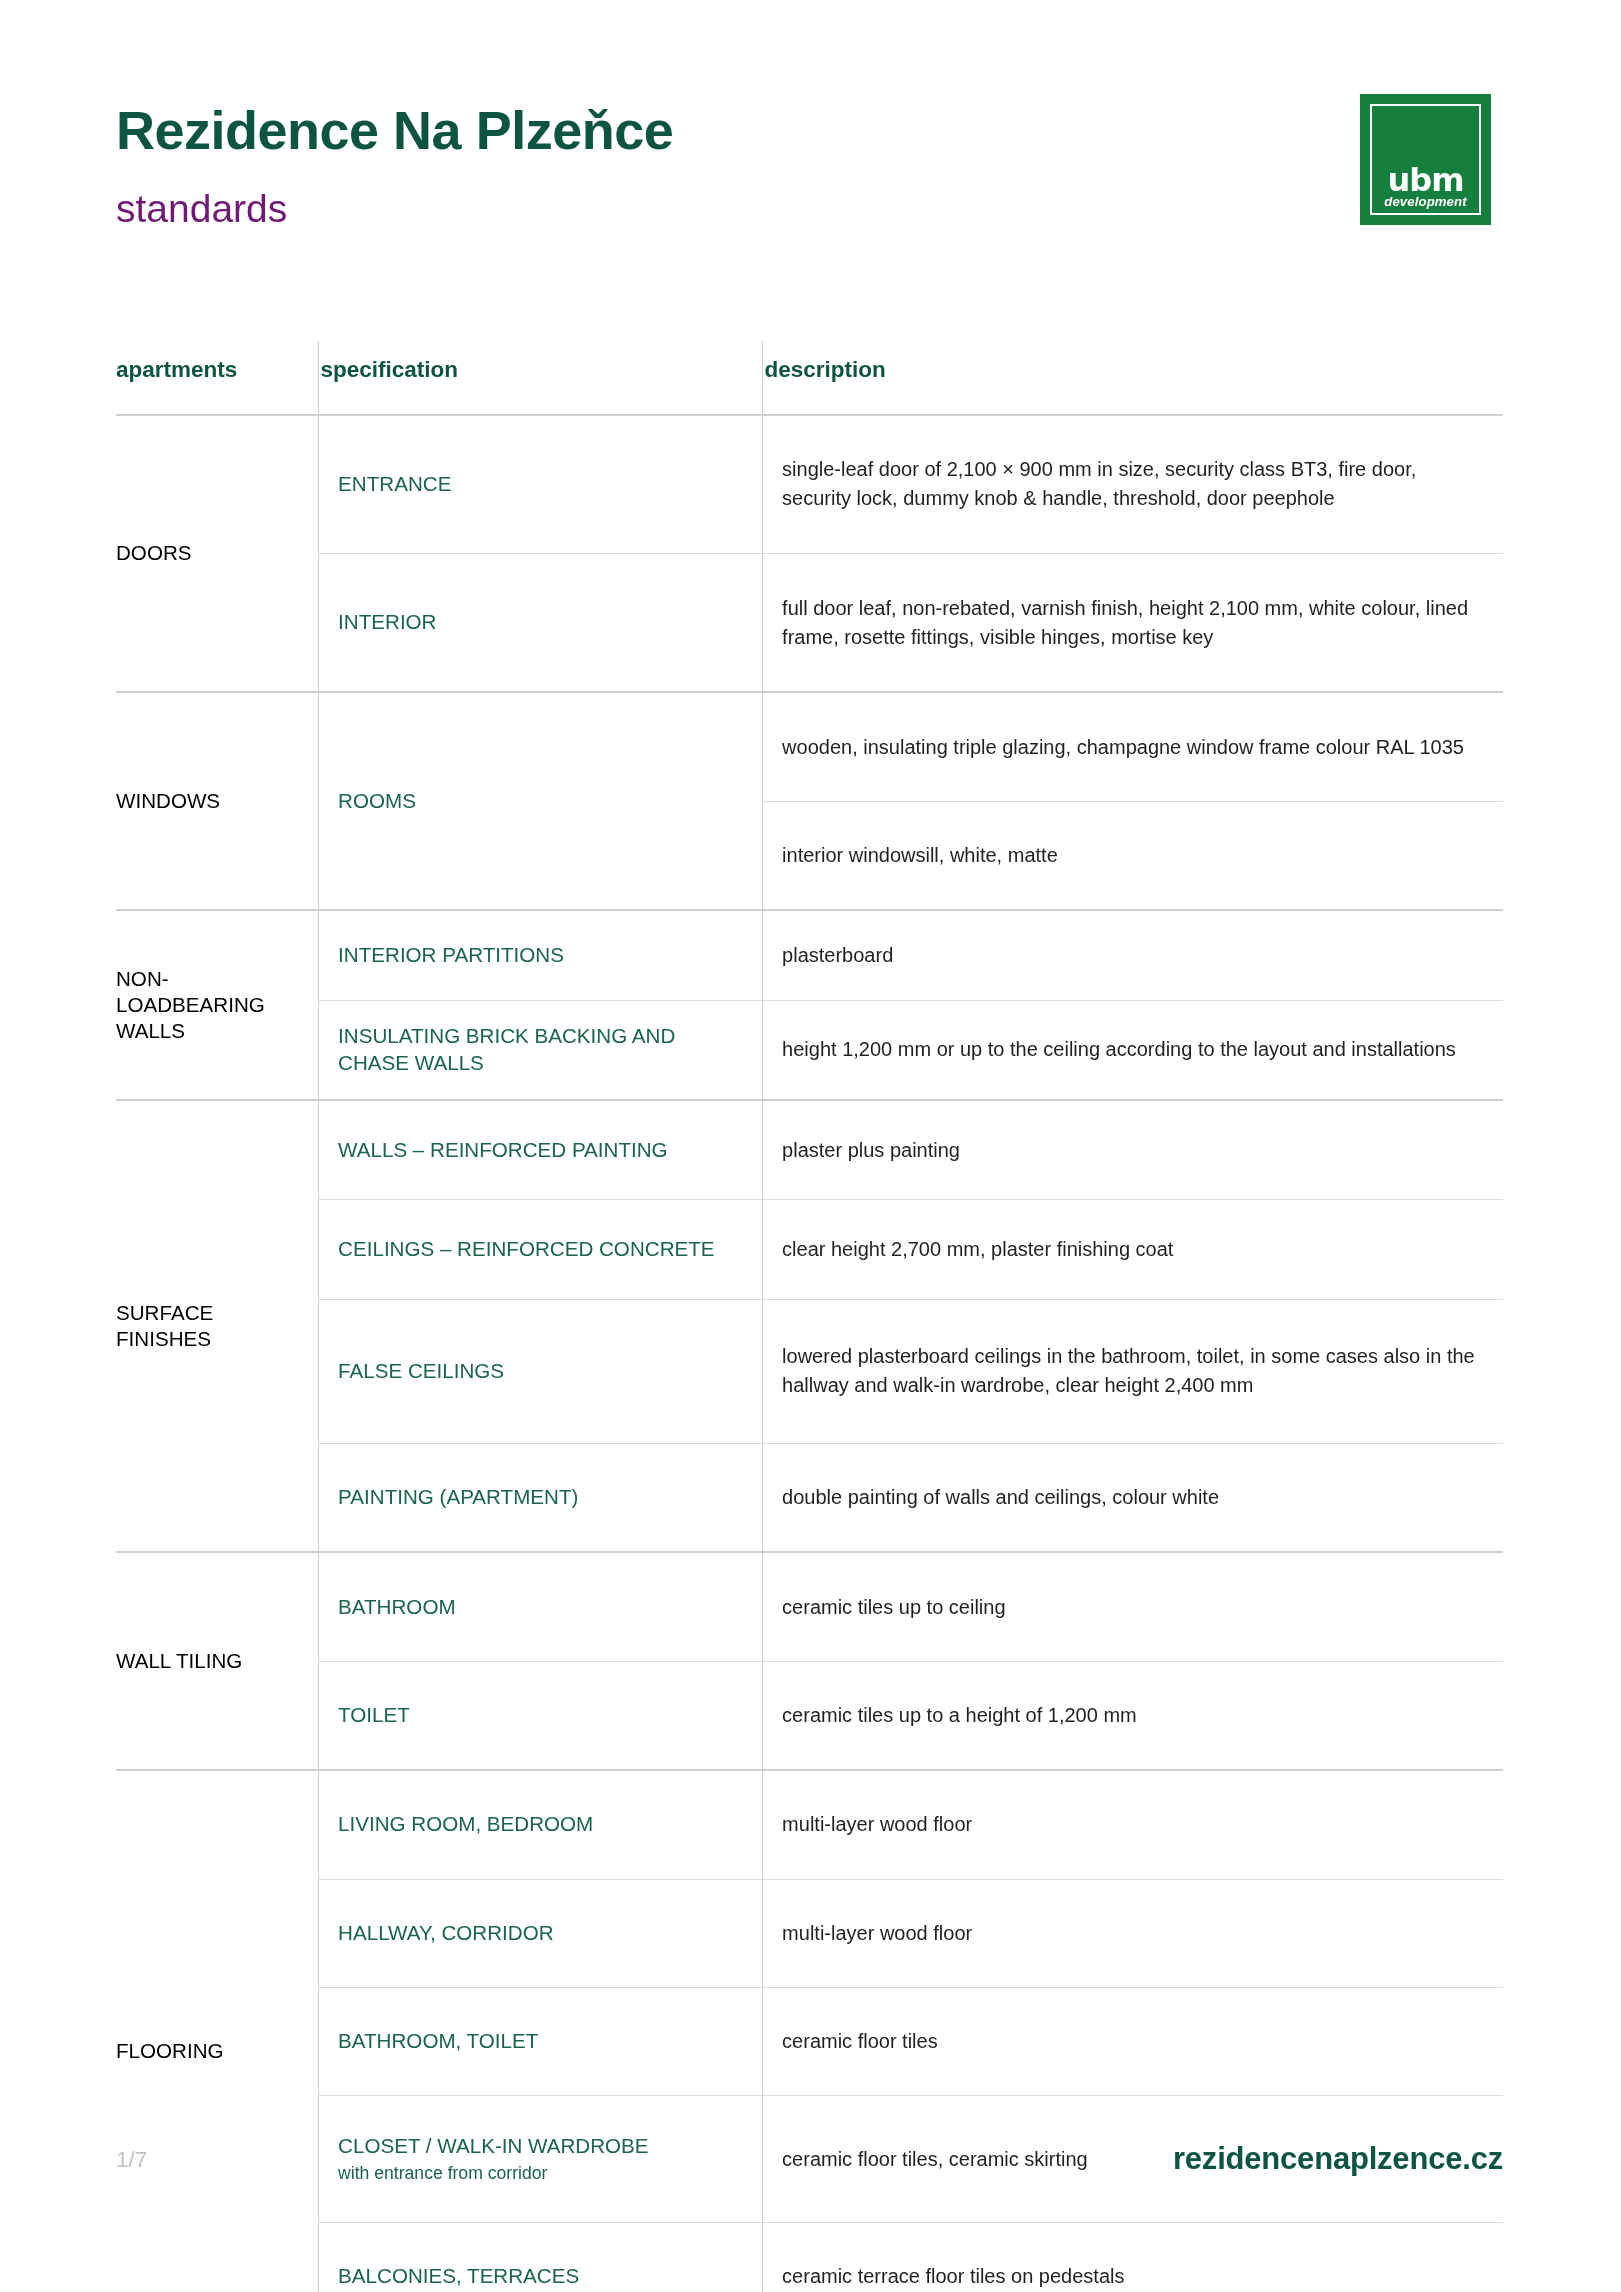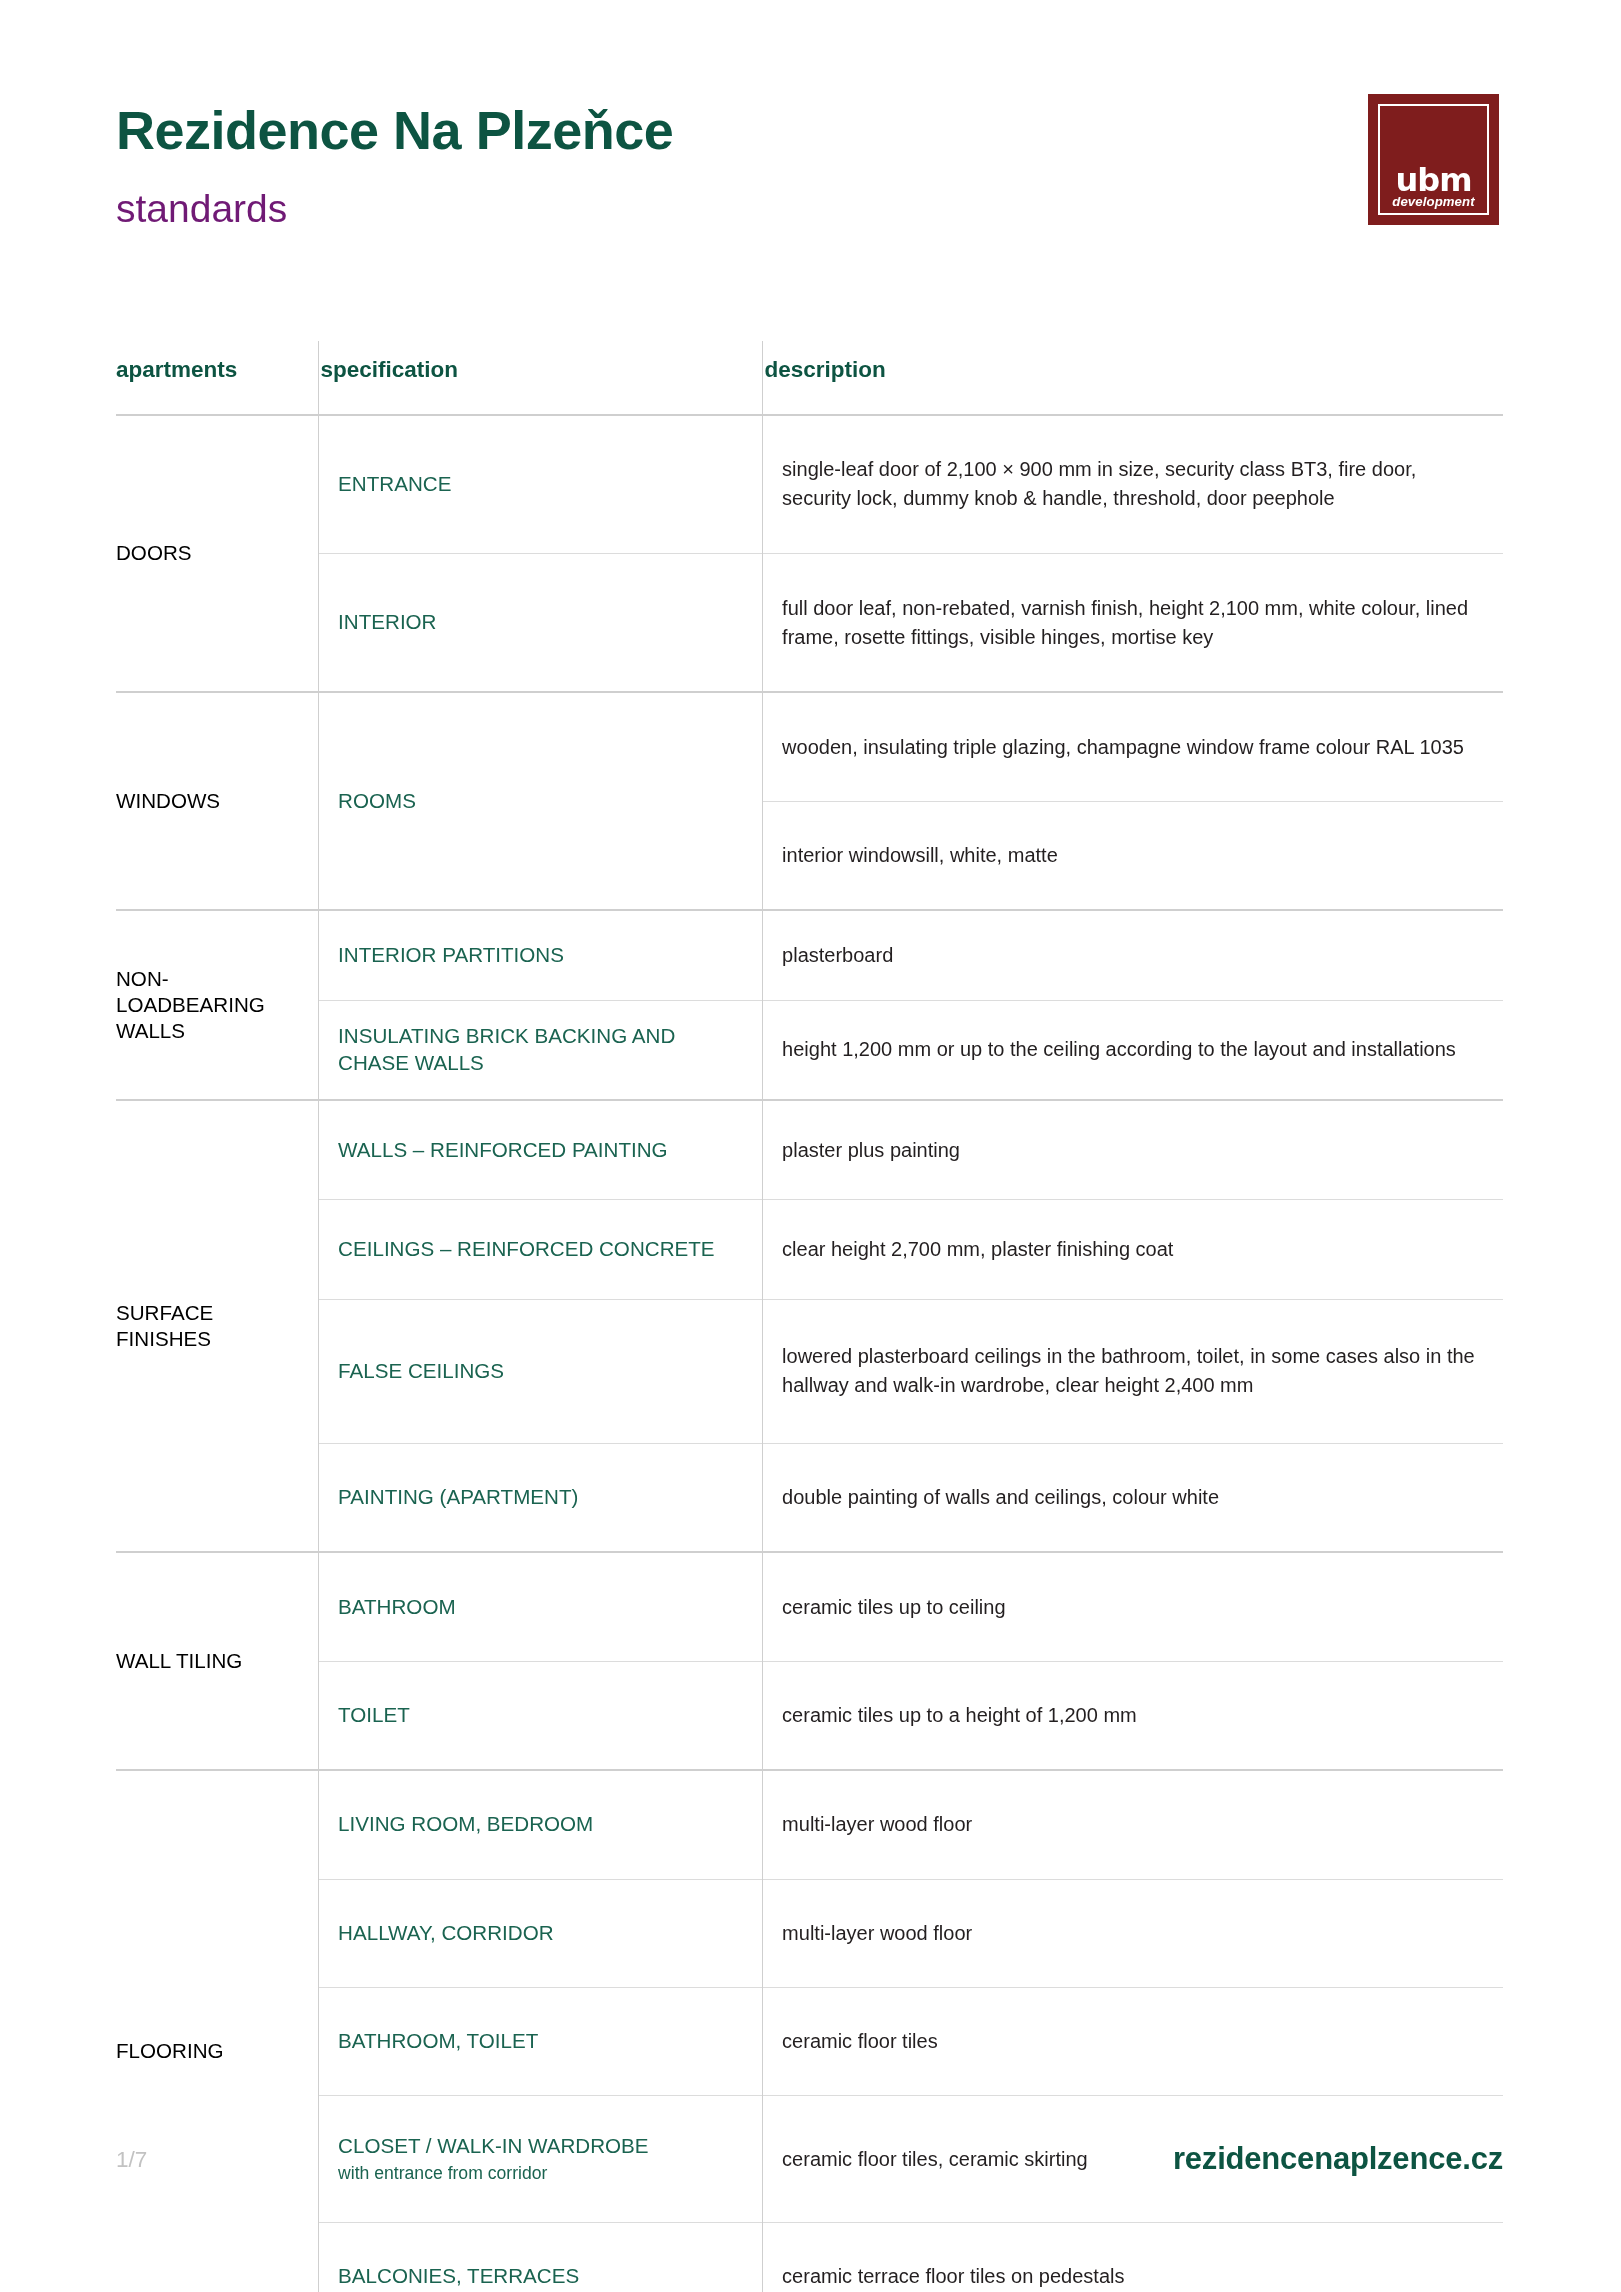--- a/index.html
+++ b/index.html
@@ -48,25 +48,25 @@
   .doc-subtitle {
     font-size: 39px;
     font-weight: 400;
     line-height: 1.1;
     color: #701a75;
     margin: 29px 0 0 0;
     white-space: nowrap;
   }
   .logo {
     position: absolute;
-    right: 4px;
+    right: 12px;
     top: -7.8px;
     width: 131px;
     height: 131px;
-    background: #7f1d1d;
+    background: #15803d;
     box-sizing: border-box;
   }
   .logo-inner {
     position: absolute;
     left: 9.8px;
     top: 9.8px;
     right: 9.8px;
     bottom: 9.8px;
     border: 2px solid #ffffff;
     box-sizing: border-box;

